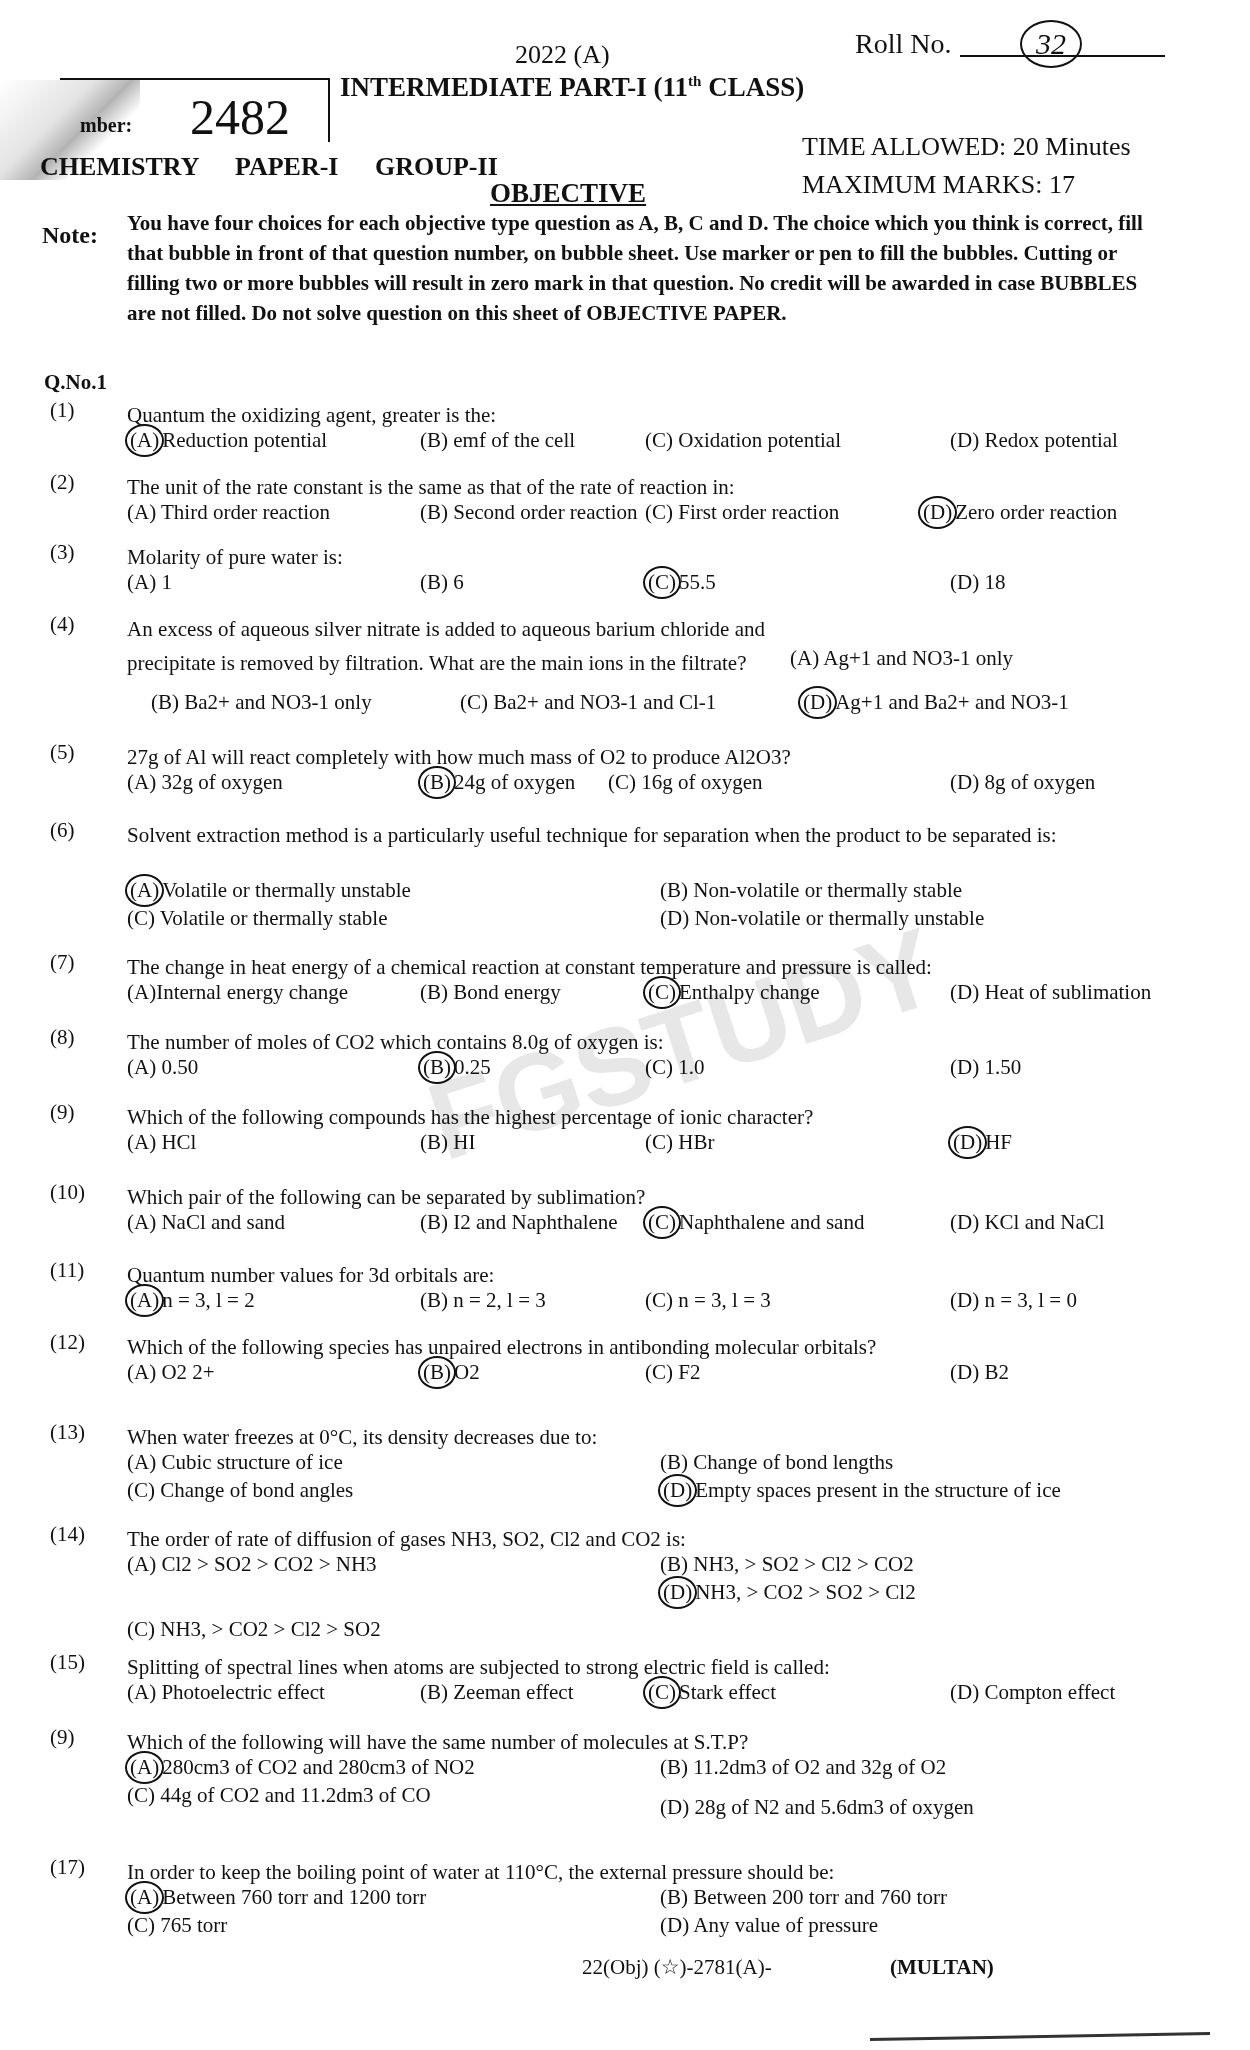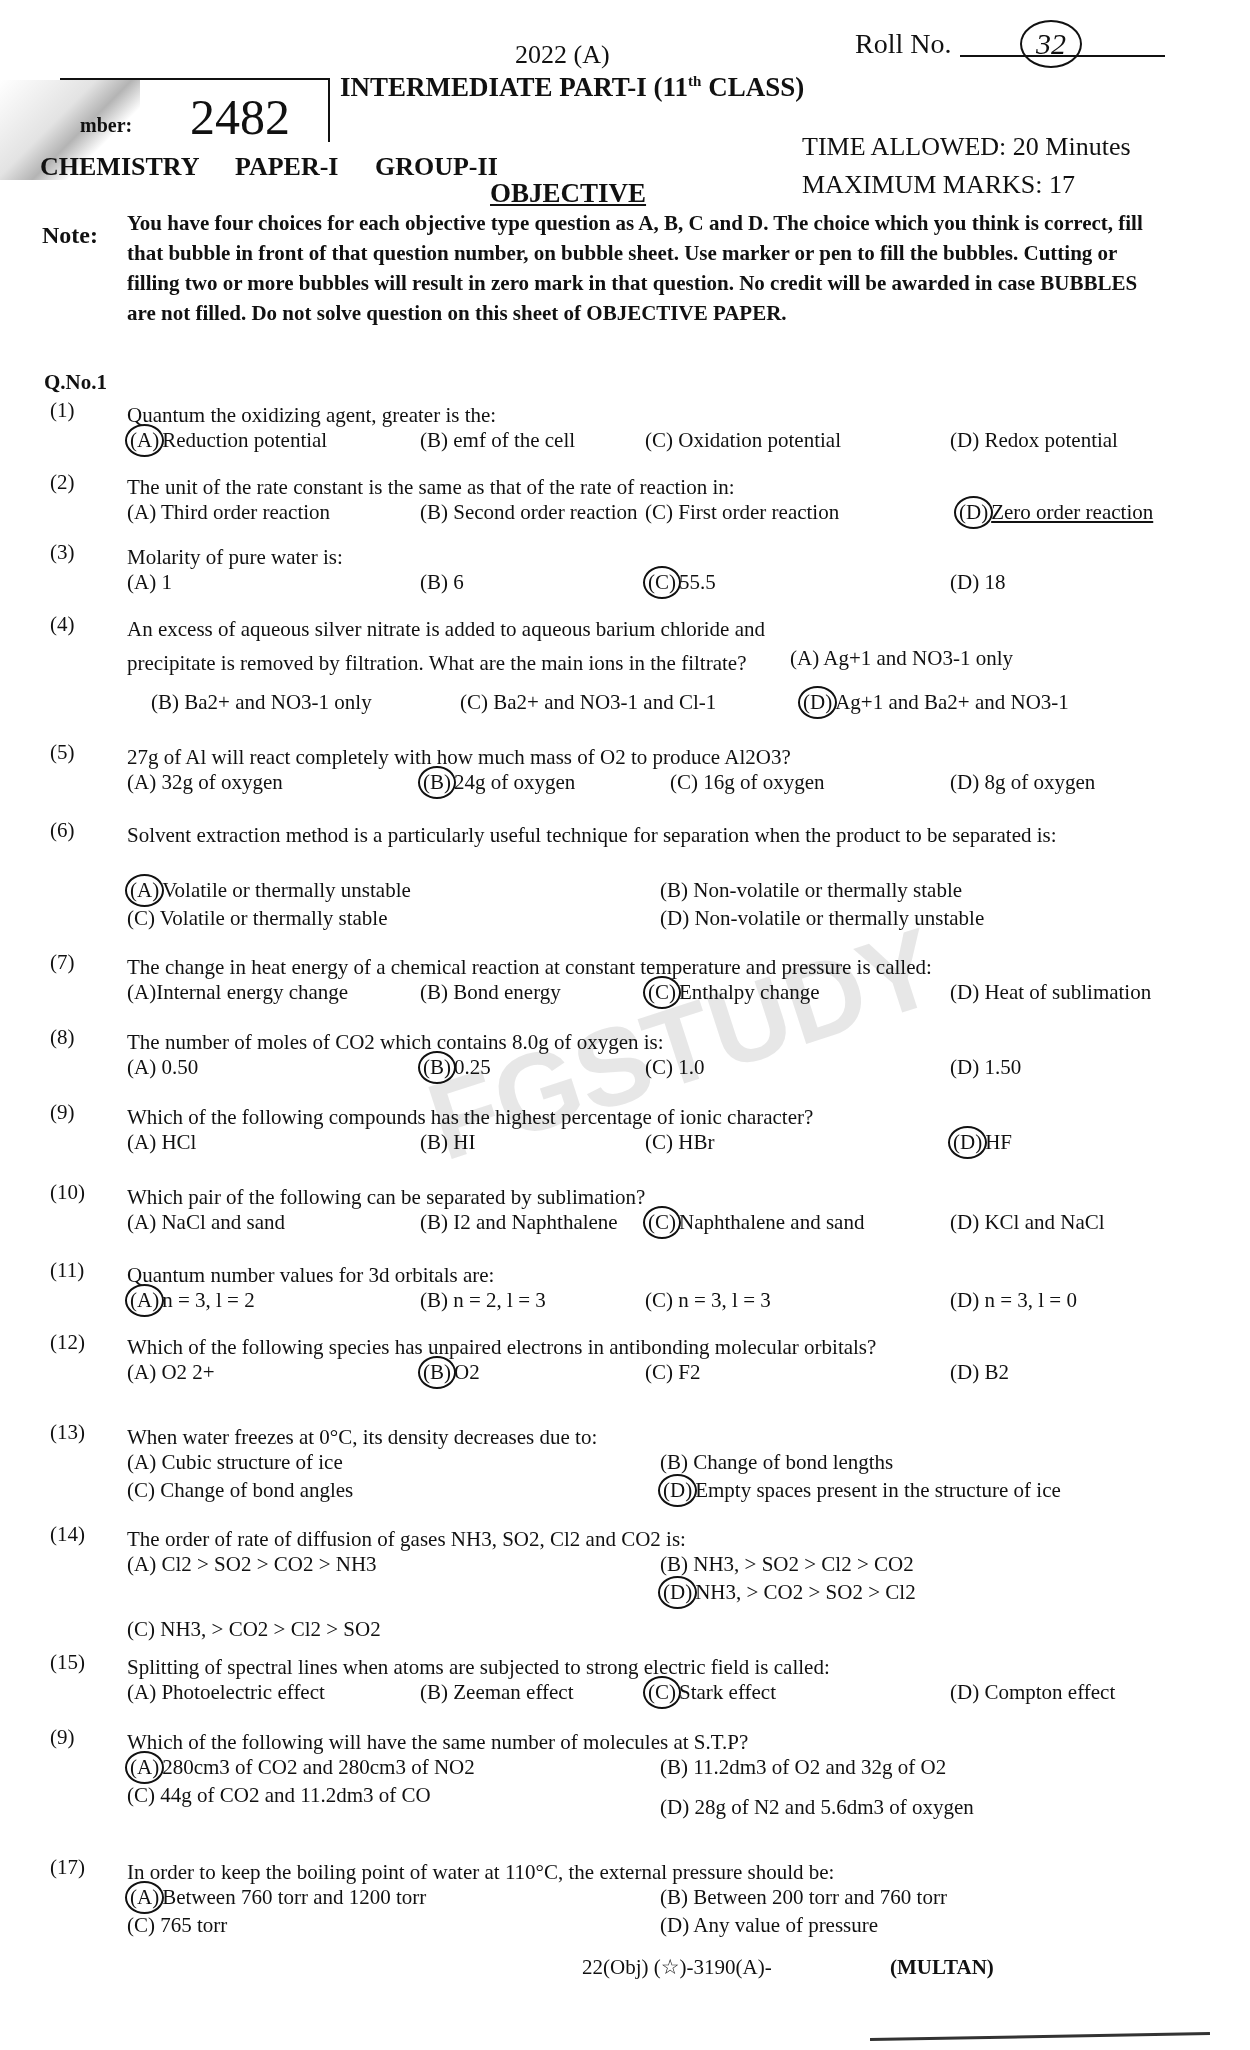--- a/index.html
+++ b/index.html
@@ -69,21 +69,21 @@
       <span class="opt" style="left: 420px; top: 30px;">(B) emf of the cell</span>
       <span class="opt" style="left: 645px; top: 30px;">(C) Oxidation potential</span>
       <span class="opt" style="left: 950px; top: 30px;">(D) Redox potential</span>
     </div>
     <div class="q" style="top: 470px;">
       <span class="num">(2)</span>
       <span class="stem">The unit of the rate constant is the same as that of the rate of reaction in:</span>
       <span class="opt" style="left: 127px; top: 30px;">(A) Third order reaction</span>
       <span class="opt" style="left: 420px; top: 30px;">(B) Second order reaction</span>
       <span class="opt" style="left: 645px; top: 30px;">(C) First order reaction</span>
-      <span class="opt" style="left: 956px; top: 30px; text-decoration: underline;"><span class="circ">(D)</span>Zero order reaction</span>
+      <span class="opt" style="left: 920px; top: 30px;"><span class="circ">(D)</span>Zero order reaction</span>
     </div>
     <div class="q" style="top: 540px;">
       <span class="num">(3)</span>
       <span class="stem">Molarity of pure water is:</span>
       <span class="opt" style="left: 127px; top: 30px;">(A) 1</span>
       <span class="opt" style="left: 420px; top: 30px;">(B) 6</span>
       <span class="opt" style="left: 645px; top: 30px;"><span class="circ">(C)</span>55.5</span>
       <span class="opt" style="left: 950px; top: 30px;">(D) 18</span>
     </div>
     <div class="q" style="top: 612px;">
@@ -92,21 +92,21 @@
       <span class="opt" style="left: 790px; top: 34px;">(A) Ag+1 and NO3-1 only</span>
       <span class="opt" style="left: 151px; top: 78px;">(B) Ba2+ and NO3-1 only</span>
       <span class="opt" style="left: 460px; top: 78px;">(C) Ba2+ and NO3-1 and Cl-1</span>
       <span class="opt" style="left: 800px; top: 78px; text-align: center;"><span class="circ">(D)</span>Ag+1 and Ba2+ and NO3-1</span>
     </div>
     <div class="q" style="top: 740px;">
       <span class="num">(5)</span>
       <span class="stem">27g of Al will react completely with how much mass of O2 to produce Al2O3?</span>
       <span class="opt" style="left: 127px; top: 30px;">(A) 32g of oxygen</span>
       <span class="opt" style="left: 420px; top: 30px;"><span class="circ">(B)</span>24g of oxygen</span>
-      <span class="opt" style="left: 670px; top: 30px;">(C) 16g of oxygen</span>
+      <span class="opt" style="left: 608px; top: 30px;">(C) 16g of oxygen</span>
       <span class="opt" style="left: 950px; top: 30px;">(D) 8g of oxygen</span>
     </div>
     <div class="q" style="top: 818px;">
       <span class="num">(6)</span>
       <span class="stem">Solvent extraction method is a particularly useful technique for separation when the product to be separated is:</span>
       <span class="opt" style="left: 127px; top: 60px;"><span class="circ">(A)</span>Volatile or thermally unstable</span>
       <span class="opt" style="left: 660px; top: 60px;">(B) Non-volatile or thermally stable</span>
       <span class="opt" style="left: 127px; top: 88px;">(C) Volatile or thermally stable</span>
       <span class="opt" style="left: 660px; top: 88px;">(D) Non-volatile or thermally unstable</span>
     </div>
@@ -193,15 +193,15 @@
     <div class="q" style="top: 1855px;">
       <span class="num">(17)</span>
       <span class="stem">In order to keep the boiling point of water at 110°C, the external pressure should be:</span>
       <span class="opt" style="left: 127px; top: 30px;"><span class="circ">(A)</span>Between 760 torr and 1200 torr</span>
       <span class="opt" style="left: 660px; top: 30px;">(B) Between 200 torr and 760 torr</span>
       <span class="opt" style="left: 127px; top: 58px;">(C) 765 torr</span>
       <span class="opt" style="left: 660px; top: 58px;">(D) Any value of pressure</span>
     </div>
   </div>
 
-<div class="abs footer">22(Obj) (☆)-3190(A)-</div>
+<div class="abs footer">22(Obj) (☆)-2781(A)-</div>
 <div class="abs footer-bold">(MULTAN)</div>
 <div class="abs scratch"></div>
 
 </body></html>

